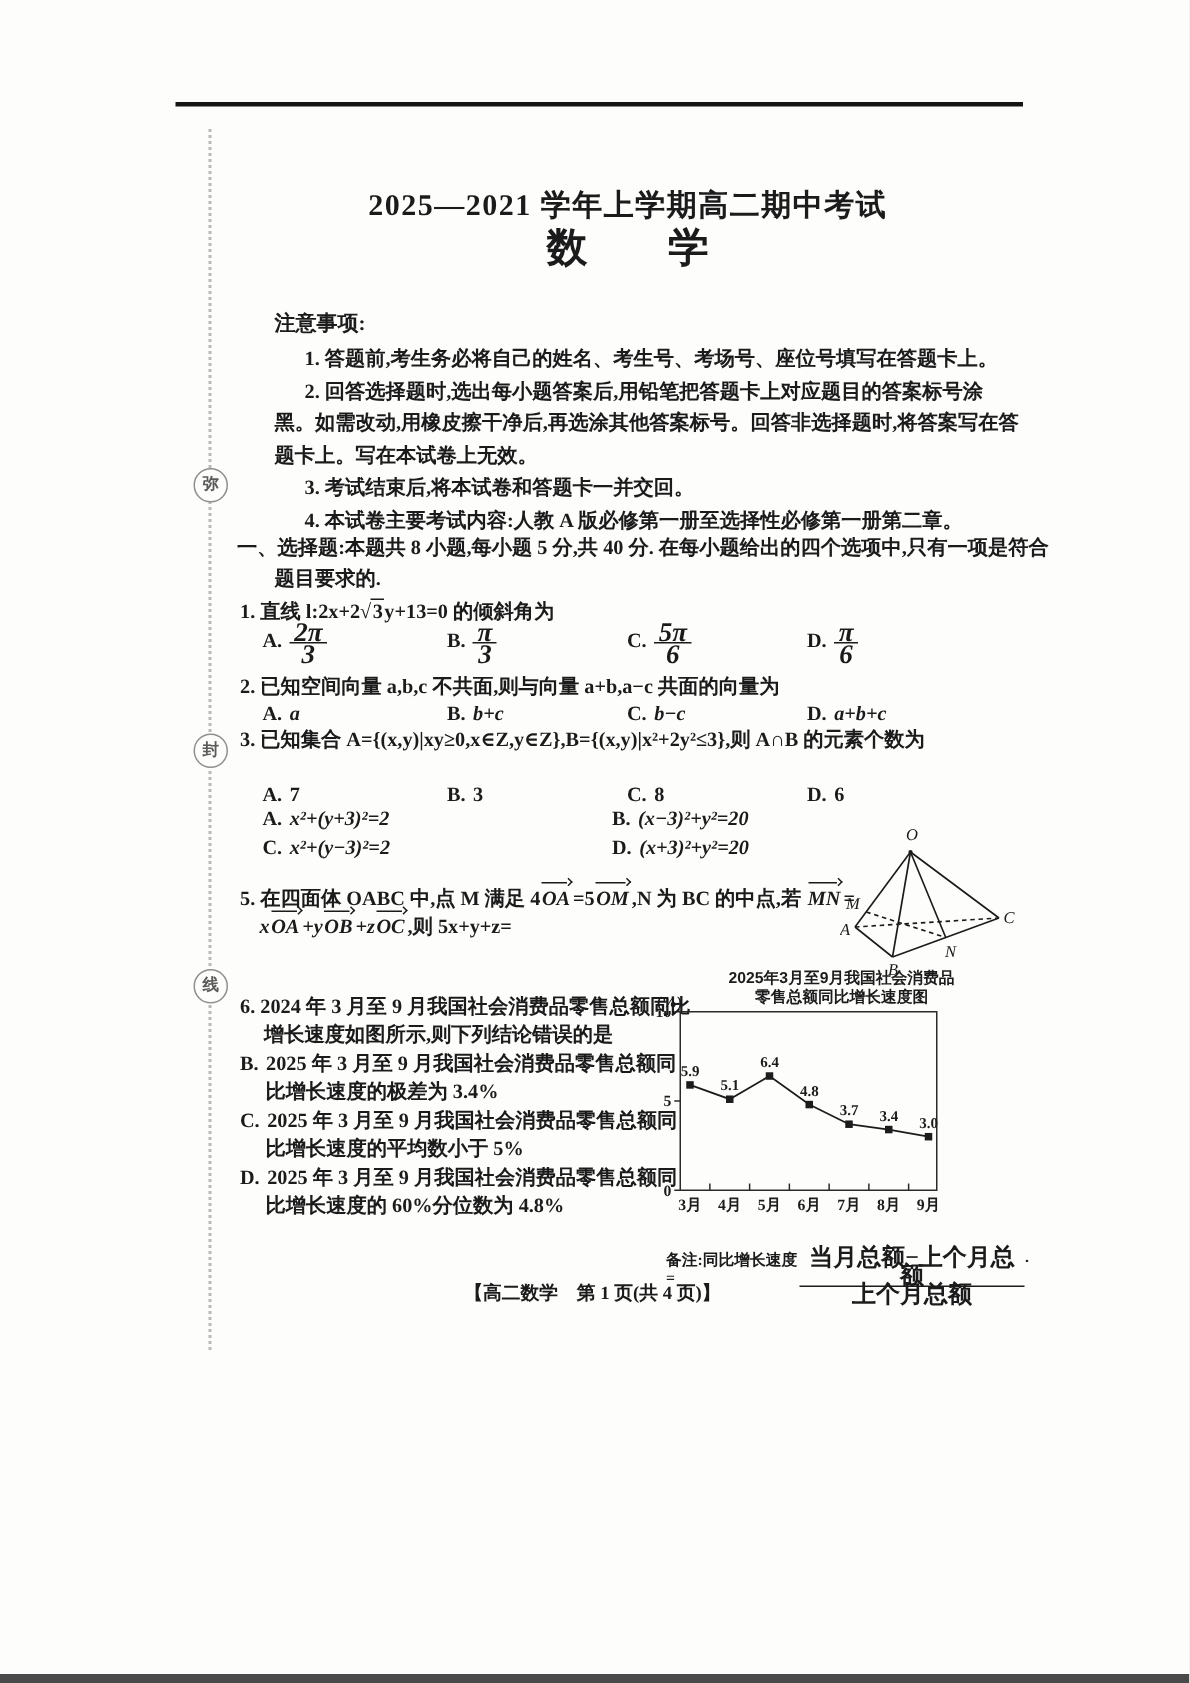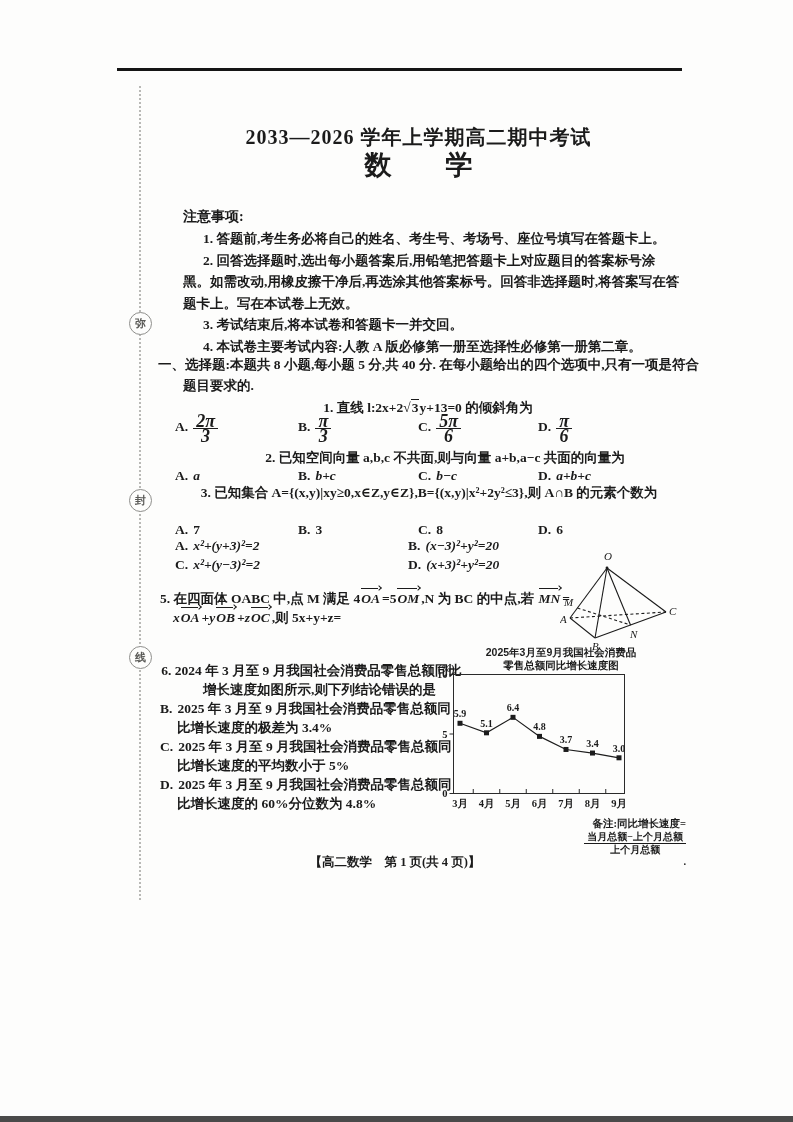--- a/index.html
+++ b/index.html
@@ -18,27 +18,27 @@
 
   .t1{top:6px;width:100%;text-align:center;font-size:20px;font-weight:700;letter-spacing:1px;line-height:22px;}
   .t2{top:30px;width:100%;text-align:center;font-size:27px;font-weight:700;white-space:pre;line-height:30px;}
 
   .notice-head{top:86px;left:28px;font-size:14px;font-weight:700;}
   .notice-items{top:108px;left:28px;width:498px;}
   .notice-items p{margin:0;text-indent:20px;line-height:21.5px;}
 
   .sec-head{top:234px;left:3px;width:524px;font-weight:700;padding-left:25px;text-indent:-25px;line-height:21px;}
 
-  .stem{padding-left:16px;text-indent:-16px;margin:0;text-align:center;}
+  .stem{padding-left:16px;text-indent:-16px;margin:0;}
   .q1-stem{top:277px;left:5px;width:520px;}
   .rad{border-top:1px solid #1b1b1b;padding:0 1px;}
 
   .opts4{display:flex;align-items:center;padding-left:15px;}
   .q1-opts{top:291px;left:5px;width:520px;height:34px;}
-  .q2-stem{top:327px;left:22px;width:520px;}
+  .q2-stem{top:327px;left:5px;width:520px;}
   .q2-opts{top:345px;left:5px;width:520px;}
   .q3-stem{top:362px;left:5px;width:522px;}
   .q3-opts{top:399px;left:5px;width:520px;}
   .c1{width:123px;}.c2{width:120px;}.c3{width:120px;}.c4{flex:1;}
   .olab{margin-right:5px;}
   .mi{font-style:italic;}
 
   .frac{display:inline-block;text-align:center;vertical-align:middle;line-height:14px;font-size:18px;}
   .frac .fn{display:block;border-bottom:1px solid #1b1b1b;padding:0 3px;font-style:italic;}
   .frac .fd{display:block;font-style:italic;}
@@ -60,42 +60,42 @@
   .opt6{padding-left:17px;text-indent:-17px;}
 
   .fig-tetra{position:absolute;left:560px;top:549px;}
   .fig-tetra text{font-style:italic;font-size:11px;fill:#1b1b1b;}
 
   .chart{position:absolute;left:436px;top:646px;width:250px;font-weight:600;}
   .chart-title{text-align:center;font-size:10.5px;line-height:13px;font-weight:700;font-family:"Liberation Sans","DejaVu Sans",sans-serif;}
   .chart-unit{position:absolute;left:2px;top:17px;font-size:10px;}
   .chart svg{display:block;margin-top:2px;}
   .chart svg text{fill:#1b1b1b;font-family:"Liberation Serif","DejaVu Serif",serif;font-weight:600;}
-  .chart-note{display:flex;align-items:flex-end;margin-top:3px;font-size:10.5px;padding-left:8px;flex-direction:column;}
-  .chart-note .frac{font-size:10px;line-height:12px;}
+  .chart-note{display:flex;align-items:flex-start;margin-top:19px;font-size:10.5px;padding-left:8px;}
+  .chart-note .frac{font-size:16px;line-height:12px;}
   .chart-note .frac .fn,.chart-note .frac .fd{font-style:normal;}
 
   .footer{position:absolute;left:155px;top:854px;width:480px;text-align:center;font-size:12.5px;font-weight:600;}
 </style>
 </head>
 <body>
 
 <div class="page">
 
   <div class="rule-top"></div>
   <div class="rule-bottom"></div>
 
   <div class="seal-line"></div>
   <div class="seal-char" style="top:312px;">弥</div>
   <div class="seal-char" style="top:489px;">封</div>
   <div class="seal-char" style="top:646px;">线</div>
 
   <div class="content">
 
-    <div class="abs t1">2033—2026 学年上学期高二期中考试</div>
+    <div class="abs t1">2025—2021 学年上学期高二期中考试</div>
     <div class="abs t2">数　　学</div>
 
     <div class="abs notice-head">注意事项:</div>
     <div class="abs notice-items">
       <p>1. 答题前,考生务必将自己的姓名、考生号、考场号、座位号填写在答题卡上。</p>
       <p>2. 回答选择题时,选出每小题答案后,用铅笔把答题卡上对应题目的答案标号涂黑。如需改动,用橡皮擦干净后,再选涂其他答案标号。回答非选择题时,将答案写在答题卡上。写在本试卷上无效。</p>
       <p>3. 考试结束后,将本试卷和答题卡一并交回。</p>
       <p>4. 本试卷主要考试内容:人教 A 版必修第一册至选择性必修第一册第二章。</p>
     </div>
 

